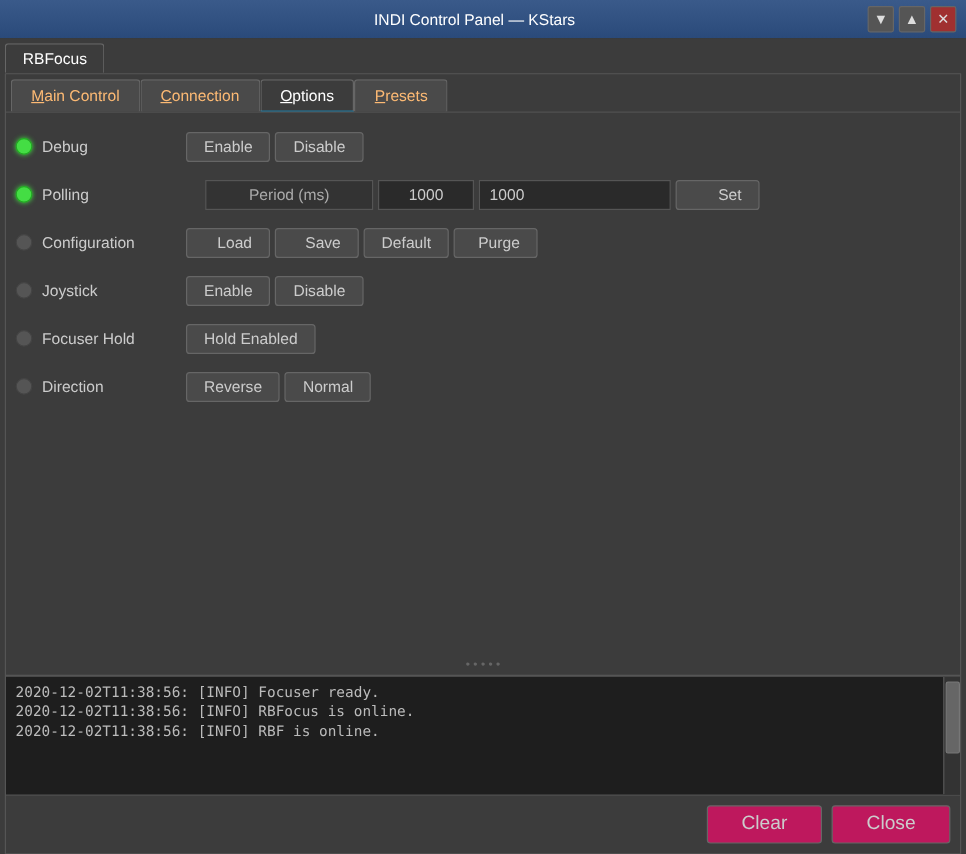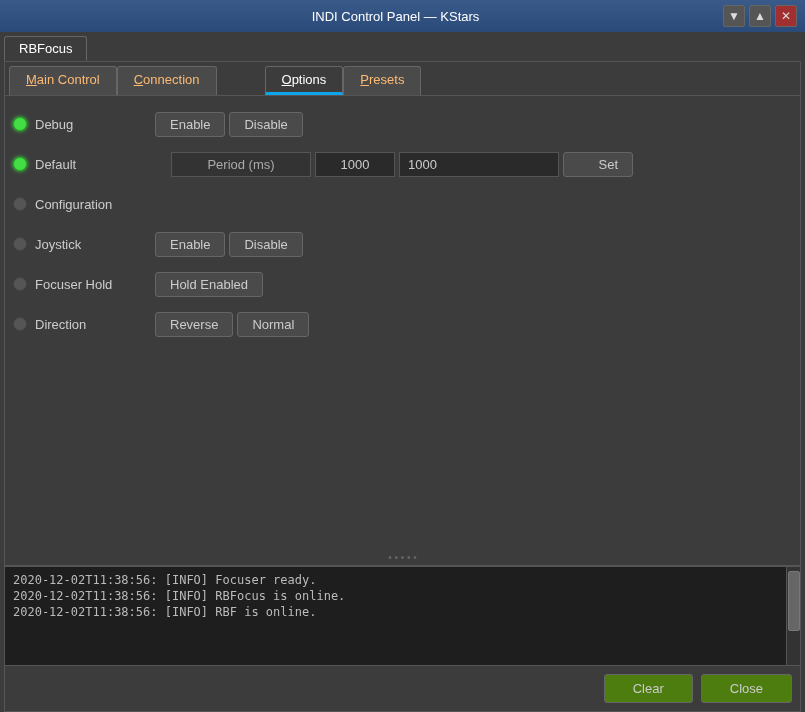--- a/index.html
+++ b/index.html
@@ -97,22 +97,21 @@
       border: 1px solid #666;
       border-bottom: none;
       color: #fdba74;
       cursor: pointer;
       font-size: 13px;
       border-radius: 3px 3px 0 0;
     }
     .tab-btn.active {
       background: #3c3c3c;
       color: #fff;
-      border-bottom: 3px solid #0ea5e9;
-      margin-left: 48px;
+      border-bottom: 1px solid #0ea5e9;
     }
     .tab-btn .underline { text-decoration: underline; }
 
     .content-area {
       flex: 1;
       padding: 12px 8px;
       overflow-y: auto;
       background: #3c3c3c;
     }
 
@@ -233,25 +232,25 @@
     .bottom-bar {
       padding: 8px 8px;
       display: flex;
       justify-content: flex-end;
       gap: 8px;
       background: #3c3c3c;
       border-top: 1px solid #555;
     }
     .bottom-btn {
       padding: 6px 28px;
-      background: #4d7c0f;
-      border: 1px solid #666;
-      color: #ccc;
-      cursor: pointer;
-      font-size: 13px;
+      background: #be185d;
+      border: 1px solid #666;
+      color: #ccc;
+      cursor: pointer;
+      font-size: 16px;
       border-radius: 3px;
     }
 
     .drag-handle {
       text-align: center;
       color: #666;
       font-size: 10px;
       padding: 2px 0;
       cursor: row-resize;
     }
@@ -298,32 +297,38 @@
         <div class="indicator green"></div>
         <div class="prop-label">Debug</div>
         <div class="btn-group">
           <button class="ctrl-btn">Enable</button>
           <button class="ctrl-btn">Disable</button>
         </div>
       </div>
 
       <div class="prop-row">
         <div class="indicator green"></div>
-        <div class="prop-label">Default</div>
+        <div class="prop-label">Polling</div>
         <div class="btn-group">
           <div class="period-label">Period (ms)</div>
           <input class="period-input" type="text" value="1000" style="">
           <input class="period-val" type="text" value="1000" style="">
           <button class="ctrl-btn">Set</button>
         </div>
       </div>
 
       <div class="prop-row">
         <div class="indicator gray"></div>
         <div class="prop-label">Configuration</div>
+        <div class="btn-group">
+          <button class="ctrl-btn">Load</button>
+          <button class="ctrl-btn">Save</button>
+          <button class="ctrl-btn">Default</button>
+          <button class="ctrl-btn">Purge</button>
+        </div>
       </div>
 
       <div class="prop-row">
         <div class="indicator gray"></div>
         <div class="prop-label">Joystick</div>
         <div class="btn-group">
           <button class="ctrl-btn">Enable</button>
           <button class="ctrl-btn">Disable</button>
         </div>
       </div>

